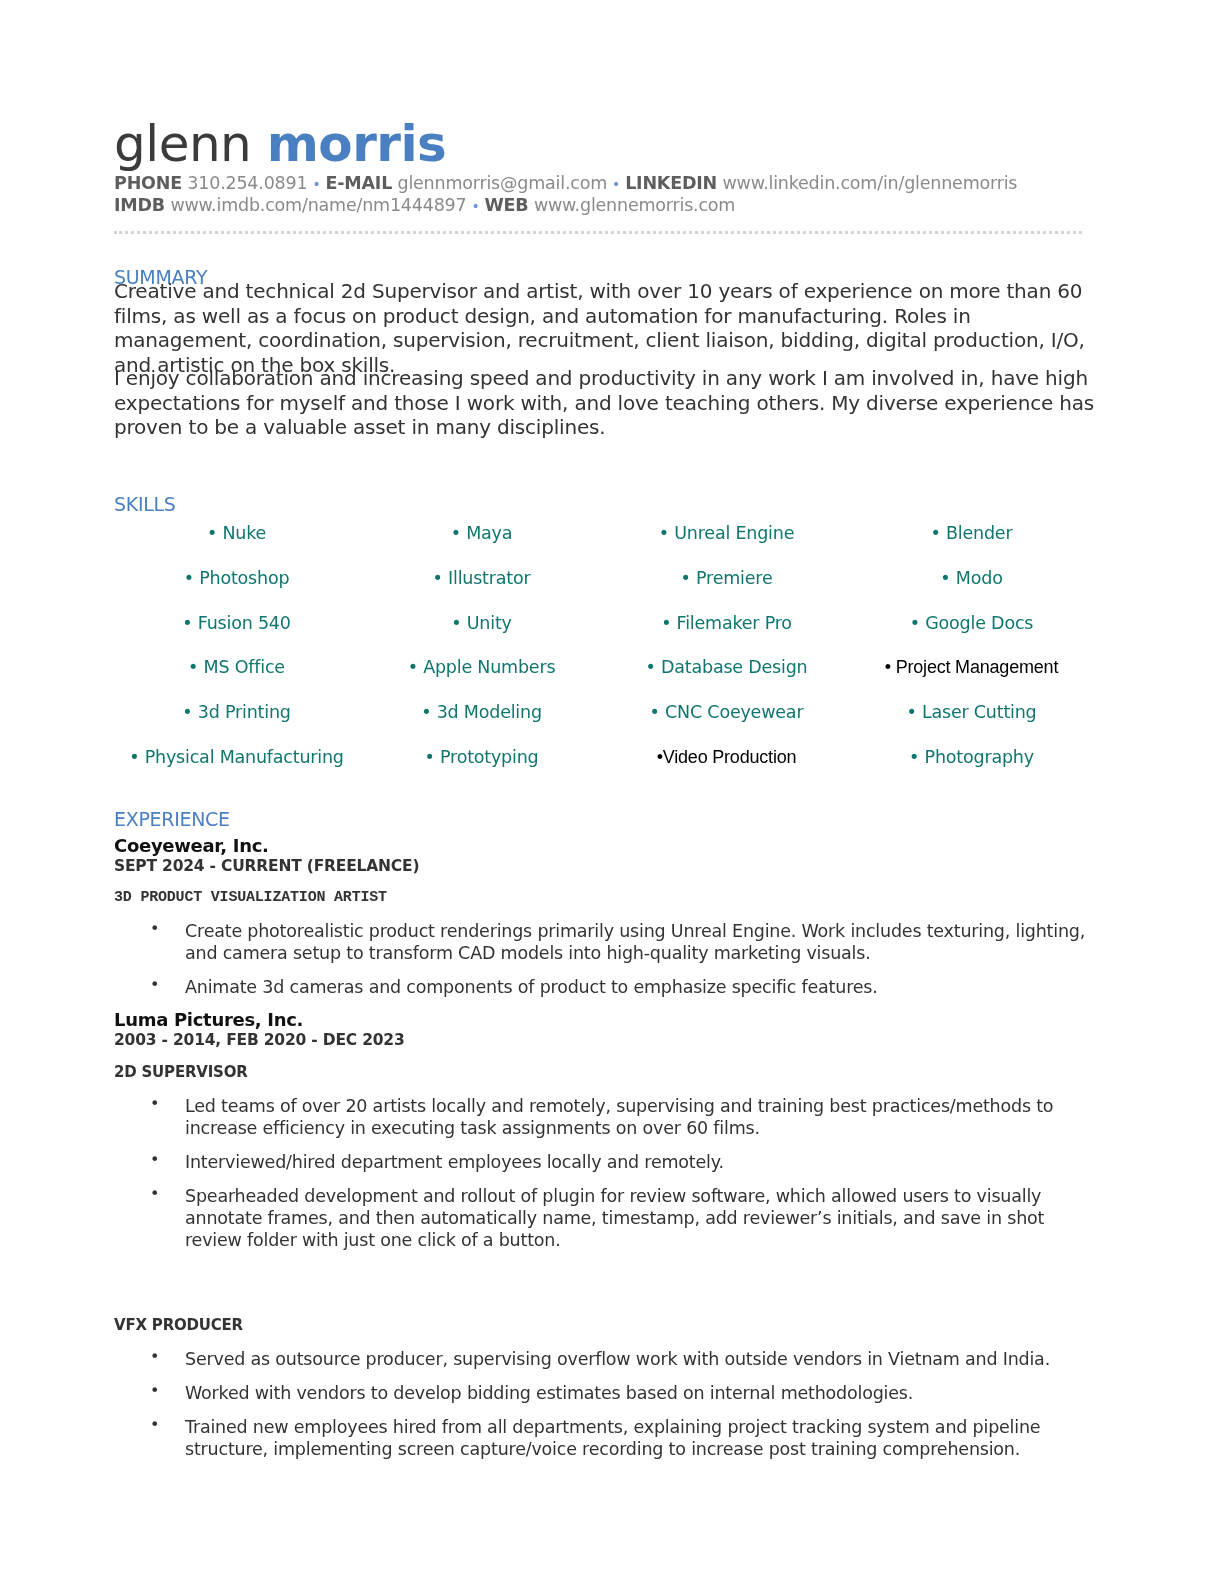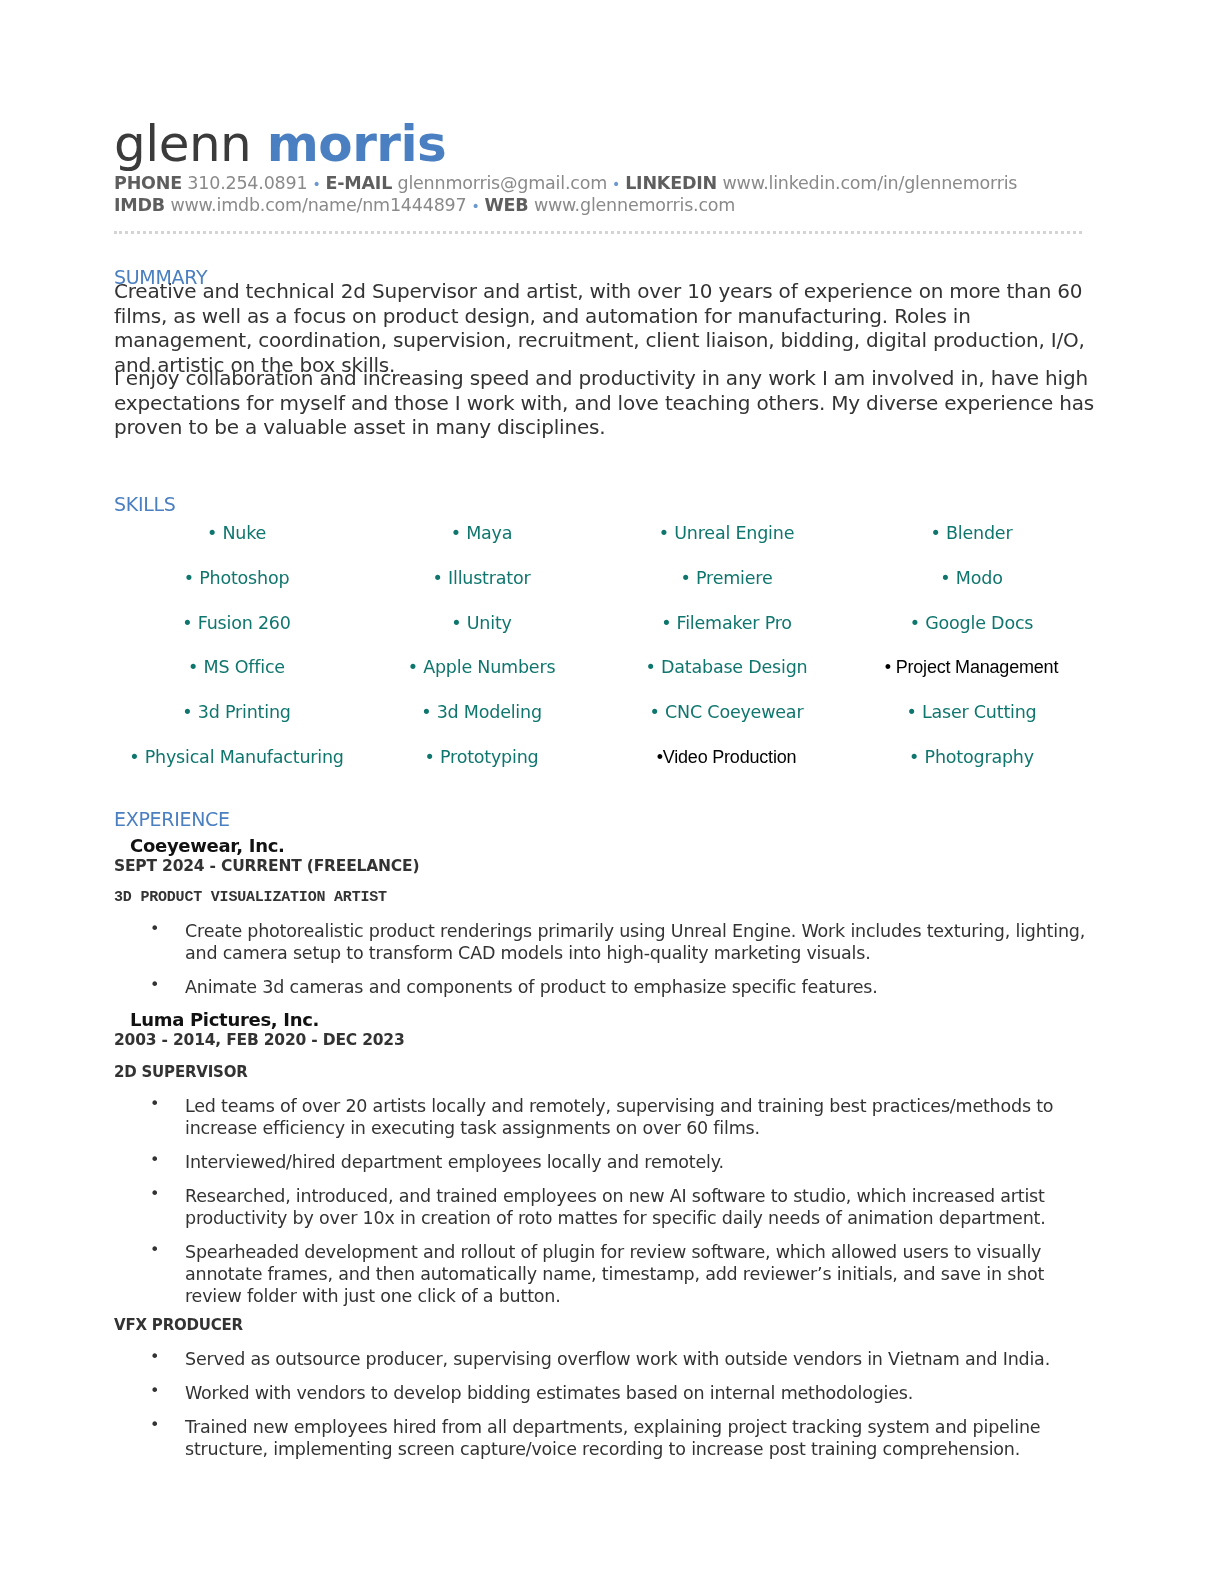--- a/index.html
+++ b/index.html
@@ -38,21 +38,21 @@
       position: absolute; left: 0; top: 518px; width: 980px;
       display: grid; grid-template-columns: 245px 245px 245px 245px;
       grid-auto-rows: 44.8px;
     }
     .skill {
       text-align: center; font-size: 17.5px; color: #0f766e; line-height: 30px;
       white-space: nowrap; letter-spacing: -0.2px;
     }
     .skill.alt { font-family: "Liberation Sans", sans-serif; color: #000; font-size: 18px; }
     .company {
-      position: absolute; left: 16px; font-size: 18px; font-weight: bold; color: #111111;
+      position: absolute; left: 0; font-size: 18px; font-weight: bold; color: #111111;
       letter-spacing: -0.3px;
     }
     .dates {
       position: absolute; left: 0; font-size: 15.5px; font-weight: bold; color: #333333;
       letter-spacing: -0.2px;
     }
     .role {
       position: absolute; left: 0; font-size: 15px; font-weight: bold; color: #333333;
       letter-spacing: -0.2px;
     }
@@ -99,21 +99,21 @@
   <div class="section-title" style="top:493px;">SKILLS</div>
   <div class="skills-grid">
     <div class="skill">• Nuke</div>
     <div class="skill">• Maya</div>
     <div class="skill">• Unreal Engine</div>
     <div class="skill">• Blender</div>
     <div class="skill">• Photoshop</div>
     <div class="skill">• Illustrator</div>
     <div class="skill">• Premiere</div>
     <div class="skill">• Modo</div>
-    <div class="skill">• Fusion 260</div>
+    <div class="skill">• Fusion 540</div>
     <div class="skill">• Unity</div>
     <div class="skill">• Filemaker Pro</div>
     <div class="skill">• Google Docs</div>
     <div class="skill">• MS Office</div>
     <div class="skill">• Apple Numbers</div>
     <div class="skill">• Database Design</div>
     <div class="skill alt">• Project Management</div>
     <div class="skill">• 3d Printing</div>
     <div class="skill">• 3d Modeling</div>
     <div class="skill">• CNC Coeyewear</div>
@@ -133,21 +133,20 @@
     <li>Create photorealistic product renderings primarily using Unreal Engine. Work includes texturing, lighting, and camera setup to transform CAD models into high-quality marketing visuals.</li>
     <li>Animate 3d cameras and components of product to emphasize specific features.</li>
   </ul>
 
   <div class="company" style="top:1009px;">Luma Pictures, Inc.</div>
   <div class="dates" style="top:1031px;">2003 - 2014, FEB 2020 - DEC 2023</div>
   <div class="role" style="top:1063px;">2D SUPERVISOR</div>
   <ul class="bullets" style="top:1095px;">
     <li>Led teams of over 20 artists locally and remotely, supervising and training best practices/methods to increase efficiency in executing task assignments on over 60 films.</li>
     <li>Interviewed/hired department employees locally and remotely.</li>
-    <li>Researched, introduced, and trained employees on new AI software to studio, which increased artist productivity by over 10x in creation of roto mattes for specific daily needs of animation department.</li>
     <li>Spearheaded development and rollout of plugin for review software, which allowed users to visually annotate frames, and then automatically name, timestamp, add reviewer’s initials, and save in shot review folder with just one click of a button.</li>
   </ul>
 
   <div class="role" style="top:1316px;">VFX PRODUCER</div>
   <ul class="bullets" style="top:1348px;">
     <li>Served as outsource producer, supervising overflow work with outside vendors in Vietnam and India.</li>
     <li>Worked with vendors to develop bidding estimates based on internal methodologies.</li>
     <li>Trained new employees hired from all departments, explaining project tracking system and pipeline structure, implementing screen capture/voice recording to increase post training comprehension.</li>
   </ul>
 

